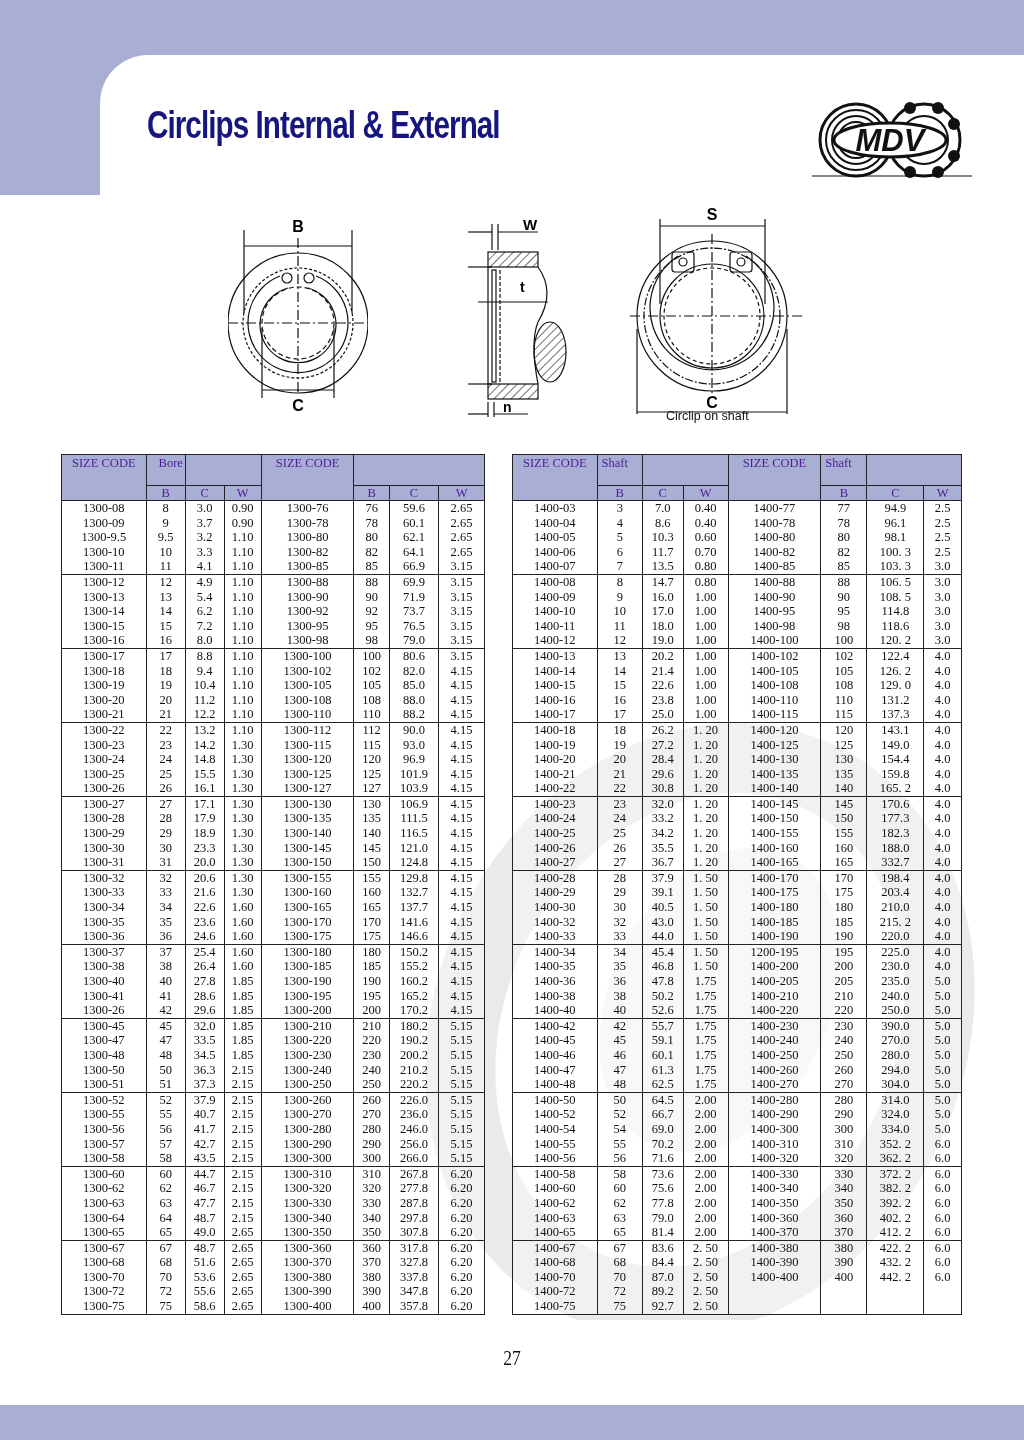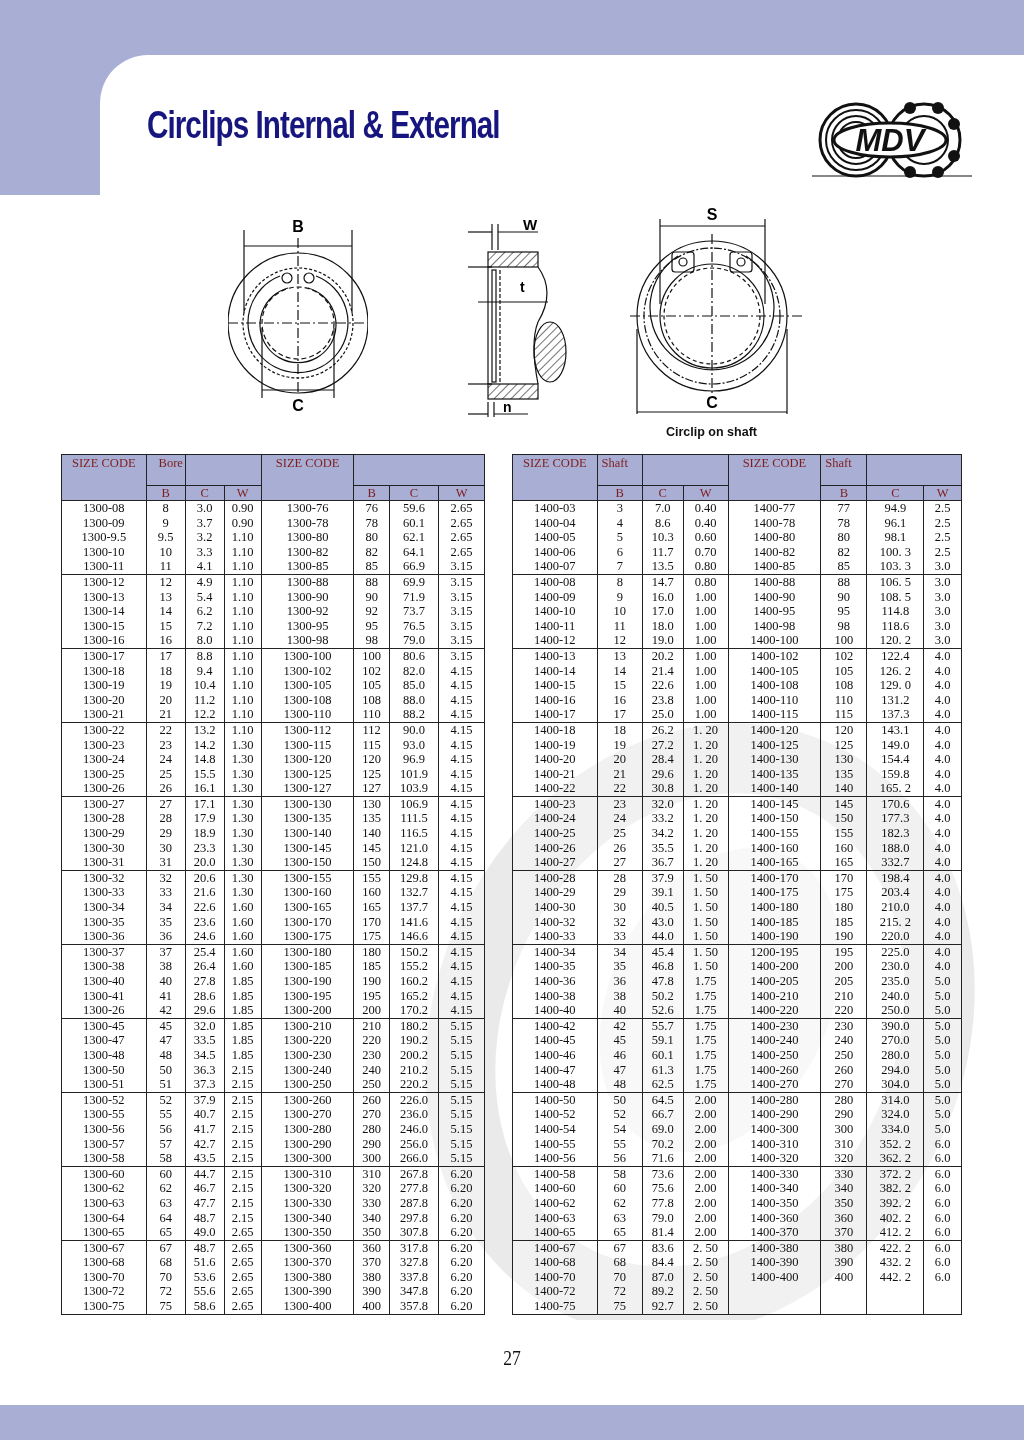--- a/index.html
+++ b/index.html
@@ -17,21 +17,21 @@
   .logo { position: absolute; left: 812px; top: 96px; width: 160px; height: 90px; text-decoration: underline; }
 
   .diagram { position: absolute; }
   .diag-label { position: absolute; font-family: "Liberation Sans", sans-serif; font-size: 12.5px; color: #111; white-space: nowrap; }
 
   .watermark { position: absolute; left: 420px; top: 700px; width: 560px; height: 620px; pointer-events: none; }
 
   table.spec { position: absolute; border-collapse: collapse; font-family: "Liberation Serif", serif; font-size: 12.5px; }
   table.spec td, table.spec th { border-left: 1.2px solid #222; border-right: 1.2px solid #222; text-align: center; line-height: 14.6px; padding: 0; white-space: nowrap; font-weight: normal; }
   table.spec { border: 1.5px solid #222; }
-  table.spec thead th { background: #a8aed4; color: #7f1d1d; border: 1.2px solid #222; }
+  table.spec thead th { background: #a8aed4; color: #4c1d95; border: 1.2px solid #222; }
   table.spec thead tr.h1 th { height: 31px; vertical-align: top; line-height: 13px; padding-top: 2px; font-size: 12.5px; }
   table.spec thead tr.h2 th { height: 15px; line-height: 13px; }
   table.spec thead th.nobottom { border-bottom: none; }
   table.spec thead th.notop { border-top: none; }
   table.spec tbody tr.grp td { border-top: 1.5px solid #222; }
   table.spec tbody td { background: rgba(255,255,255,0.35); }
 
   .page-num { position: absolute; left: 0; width: 1024px; top: 1345px; text-align: center; font-family: "Liberation Serif", serif; font-size: 22px; color: #111; transform: scaleX(0.8); }
 </style>
 </head>
@@ -145,21 +145,21 @@
       <line x1="7" y1="210" x2="7" y2="125"></line>
         <line x1="157" y1="210" x2="157" y2="125"></line>
       <line x1="7" y1="208" x2="157" y2="208"></line>
       <line x1="0" y1="112" x2="175" y2="112" stroke-dasharray="10,3,2,3"></line>
       <line x1="82" y1="30" x2="82" y2="190" stroke-dasharray="10,3,2,3"></line>
     </g>
     <text x="82" y="16" text-anchor="middle" font-family="Liberation Sans, sans-serif" font-weight="bold" font-size="16">S</text>
     <text x="82" y="204" text-anchor="middle" font-family="Liberation Sans, sans-serif" font-weight="bold" font-size="16">C</text>
   </svg>
 </div>
-<div class="diag-label" style="left:666px; top:425px;font-weight:bold;">Circlip on shaft</div>
+<div class="diag-label" style="left:666px; top:409px;">Circlip on shaft</div>
 
 <svg class="watermark" viewBox="0 0 560 620">
   <ellipse cx="280" cy="330" rx="230" ry="280" fill="none" stroke="#d9d9d9" stroke-width="70" opacity="0.55" transform="rotate(25 280 330)"></ellipse>
   <ellipse cx="300" cy="300" rx="110" ry="160" fill="#ececec" opacity="0.5" transform="rotate(25 300 300)"></ellipse>
 </svg>
 
 <table class="spec" id="tbl-int" style="left:61px; top:454px; width:424px;">
   <colgroup>
     <col style="width:67px">
       <col style="width:40px">

